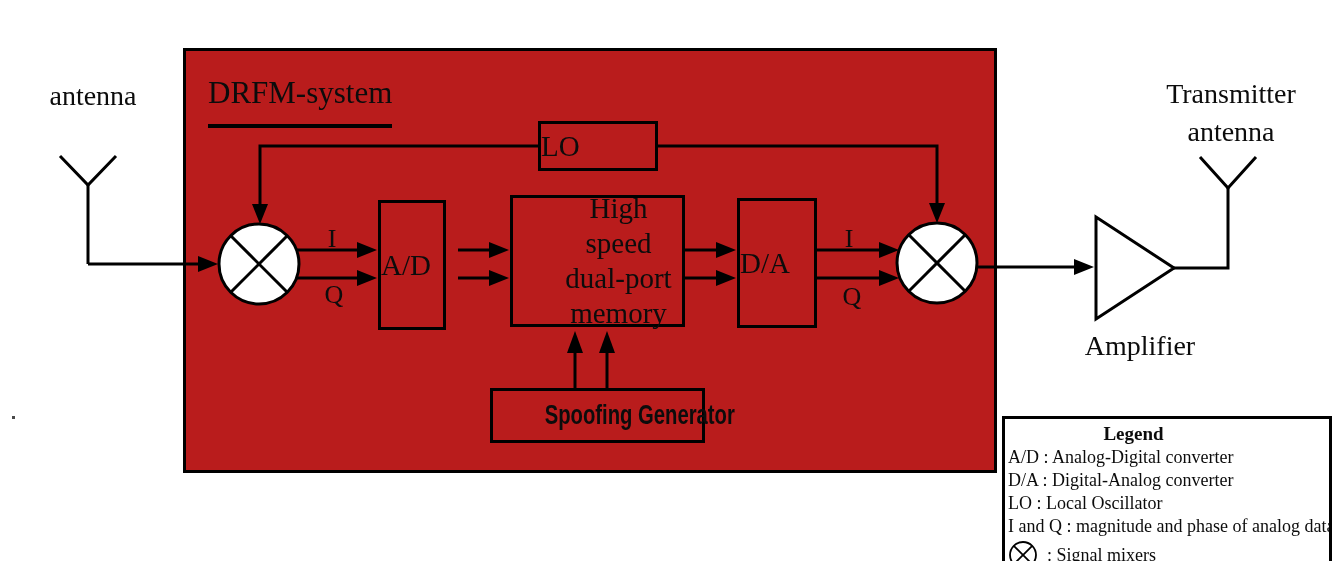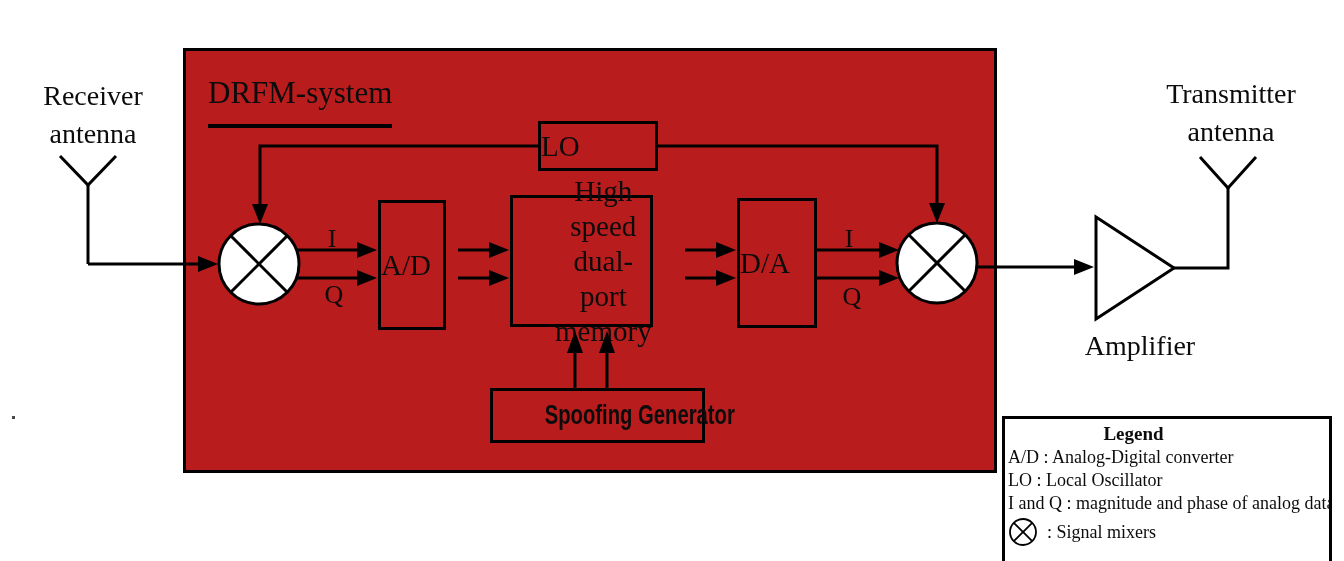--- a/index.html
+++ b/index.html
@@ -12,21 +12,21 @@
     border: 3px solid #000;
     background: #b91c1c;
     display: flex;
     align-items: center;
     text-align: center;
     z-index: 1;
   }
   .drfm-box { left: 183px; top: 48px; width: 814px; height: 425px; z-index: 0; }
   .lo-box   { left: 538px; top: 121px; width: 120px; height: 50px; font-size: 29px; }
   .adc-box  { left: 378px; top: 200px; width: 68px;  height: 130px; font-size: 29px; }
-  .mem-box  { left: 510px; top: 195px; width: 143px; height: 132px; padding-left: 42px; }
+  .mem-box  { left: 510px; top: 195px; width: 175px; height: 132px; padding-left: 42px; }
   .mem-box .memline { font-size: 29px; line-height: 35px; }
   .dac-box  { left: 737px; top: 198px; width: 80px;  height: 130px; font-size: 29px; }
   .spoof-box{ left: 490px; top: 388px; width: 215px; height: 55px; padding-left: 20px; }
   .spoof-label {
     font-family: "Liberation Sans", "DejaVu Sans", sans-serif;
     font-weight: bold; font-size: 27px; white-space: nowrap;
     transform: scaleX(0.75); transform-origin: center;
   }
 
   
@@ -170,41 +170,41 @@
 
   <g>
     <line class="ln" x1="575" y1="388" x2="575" y2="351"></line>
     <polygon class="fillb" points="575,331 567,353 583,353"></polygon>
     <line class="ln" x1="607" y1="388" x2="607" y2="351"></line>
     <polygon class="fillb" points="607,331 599,353 615,353"></polygon>
   </g>
 </svg>
 
 <div class="lbl ant-lbl recv-lbl">
-  <div>Receiver</div>
   <div>antenna</div>
 </div>
 
 <div class="lbl title-lbl">DRFM-system</div>
 
 <div class="lbl ant-lbl trans-lbl">
   <div>Transmitter</div>
   <div>antenna</div>
 </div>
 
 <div class="lbl amp-lbl">Amplifier</div>
 
 <div class="sig sig-i1">I</div>
 <div class="sig sig-q1">Q</div>
 <div class="sig sig-i2">I</div>
 <div class="sig sig-q2">Q</div>
 
 <div class="legend-box">
   <div class="legend-title">Legend</div>
   <div class="legend-item">A/D : Analog-Digital converter</div>
+  <div class="legend-item">D/A : Digital-Analog converter</div>
   <div class="legend-item">LO : Local Oscillator</div>
   <div class="legend-item">I and Q : magnitude and phase of analog data</div>
   <div class="legend-mixer-row">
     <svg width="30" height="30" viewBox="0 0 30 30">
       <circle cx="15" cy="15" r="13" fill="#fff" stroke="#000" stroke-width="1.8"></circle>
       <line x1="5.8" y1="5.8" x2="24.2" y2="24.2" stroke="#000" stroke-width="1.8"></line>
       <line x1="5.8" y1="24.2" x2="24.2" y2="5.8" stroke="#000" stroke-width="1.8"></line>
     </svg>
     <span class="legend-item">: Signal mixers</span>
   </div>

